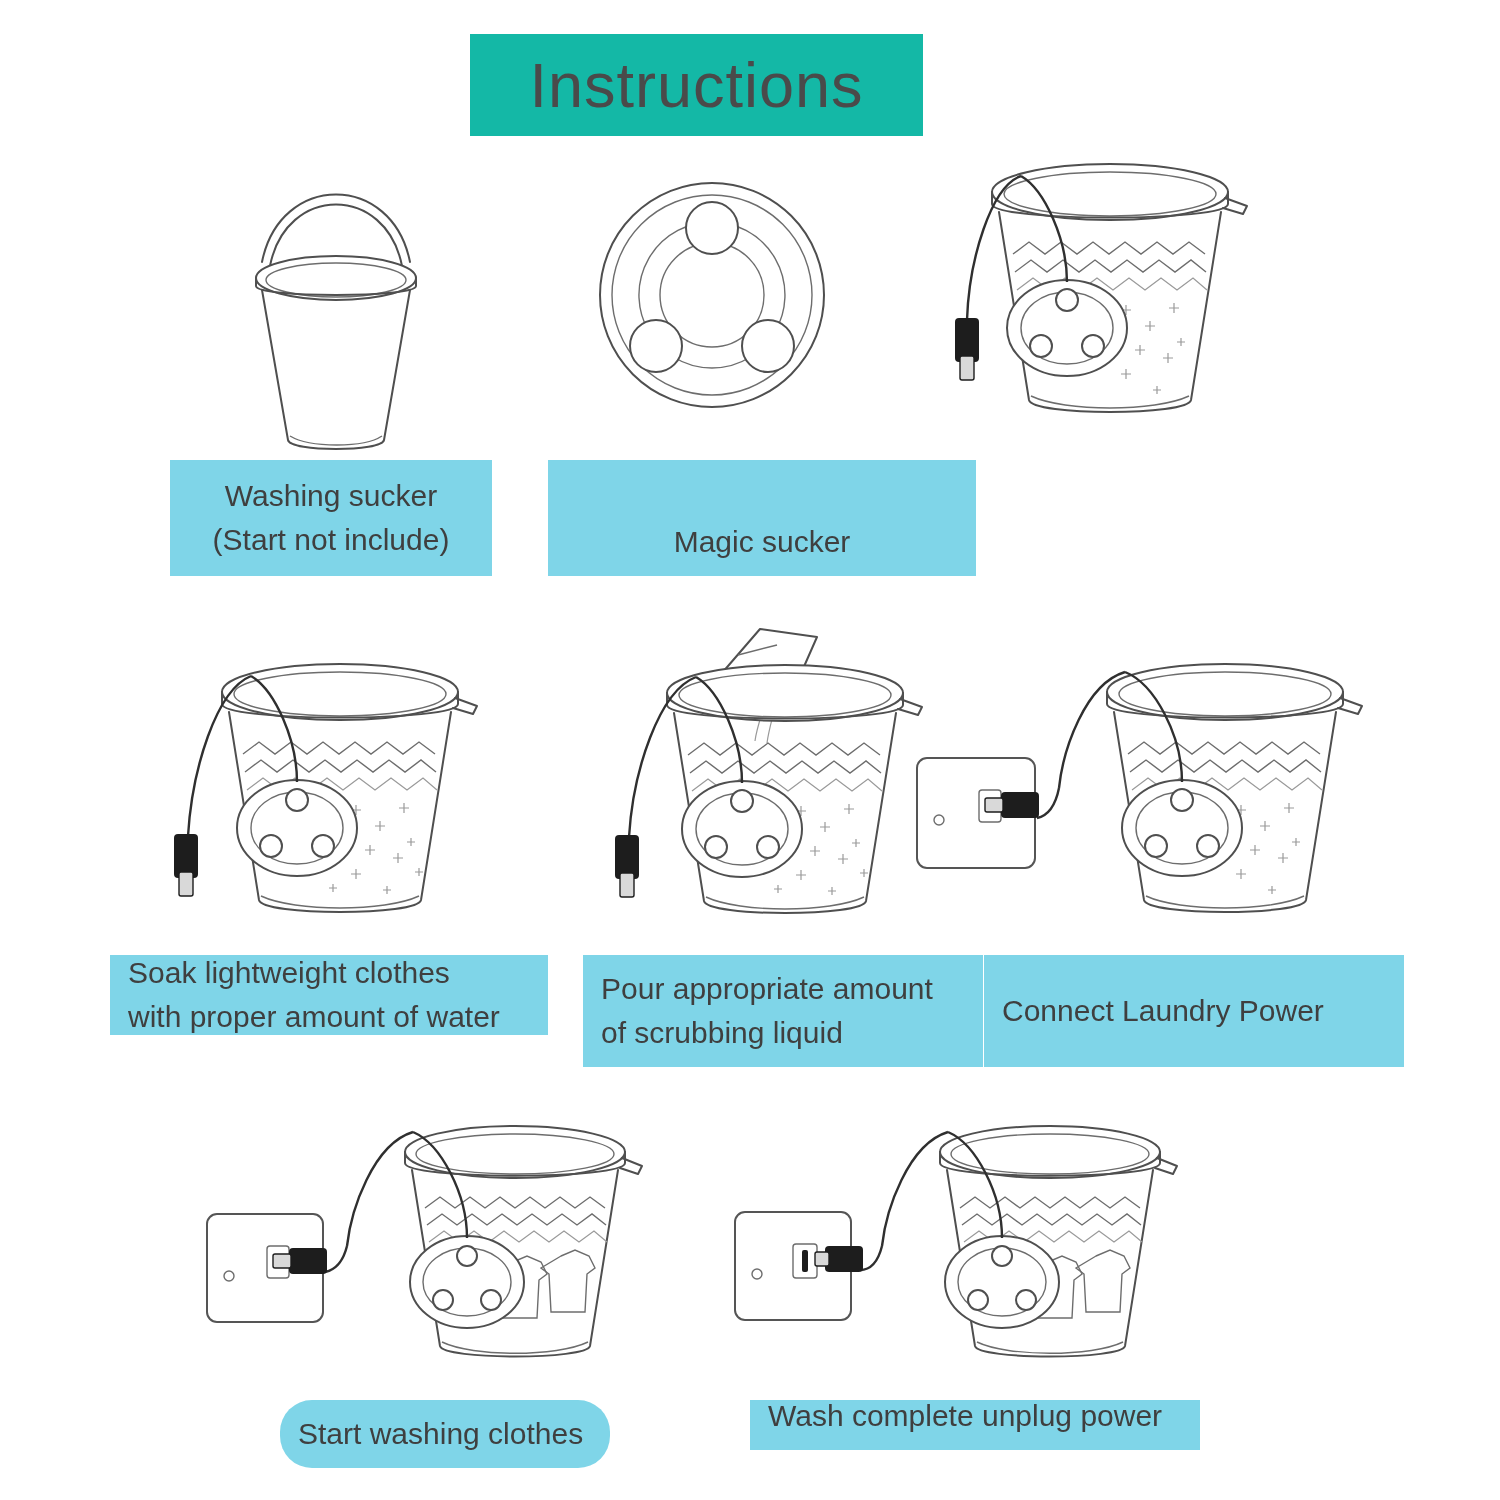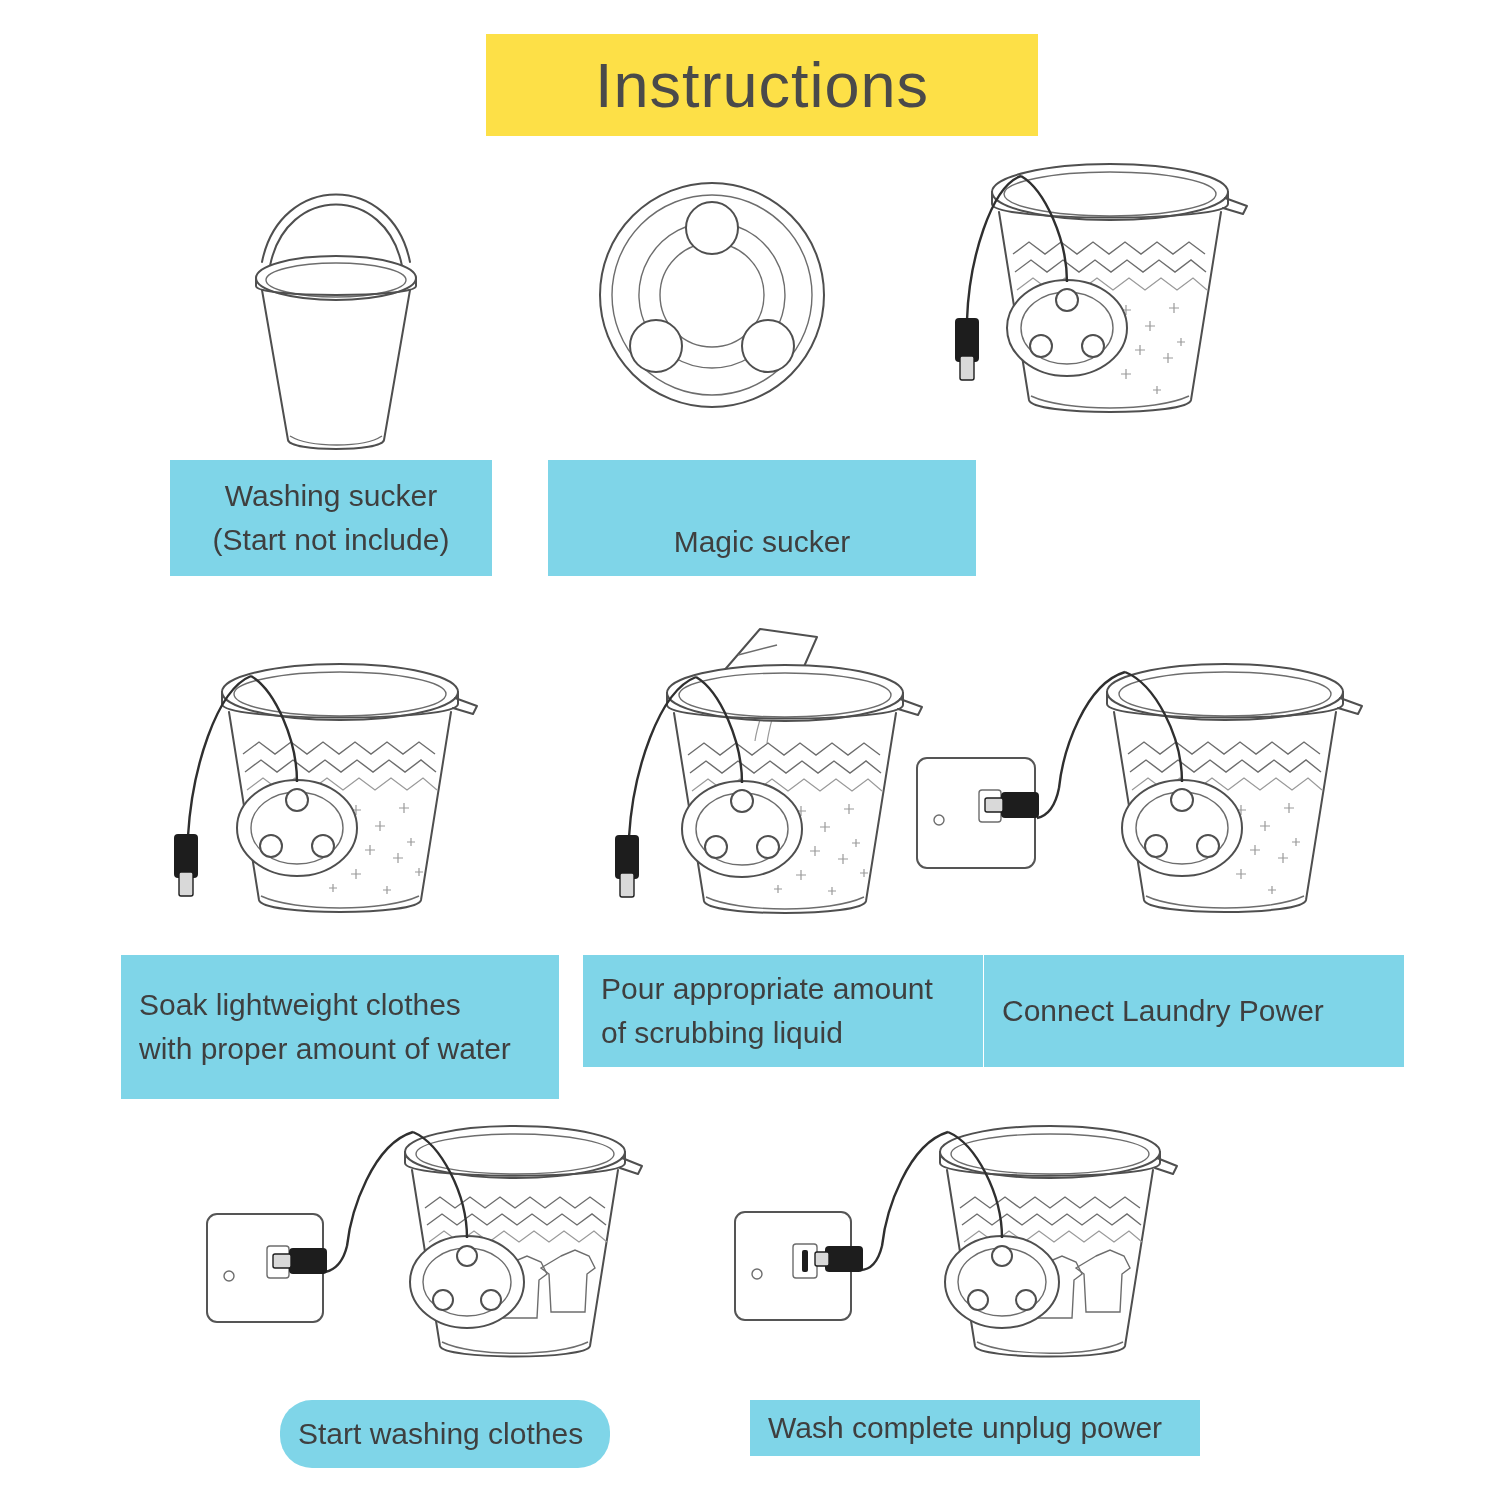--- a/index.html
+++ b/index.html
@@ -14,27 +14,26 @@
     color: #3b3b3b;
     position: relative;
     overflow: hidden;
   }
 
   
   .title-band {
     position: absolute;
     left: 470px;
     top: 34px;
-    width: 552px;
+    width: 453px;
     height: 102px;
-    background: #fde047;
+    background: #14b8a6;
     display: flex;
     align-items: center;
     justify-content: center;
-    margin-left: 16px;
   }
   .title-band .title-text {
     font-size: 63px;
     letter-spacing: 1px;
     color: #4a4a4a;
     font-weight: 400;
   }
 
   
   .step {
@@ -178,21 +177,21 @@
       <circle class="ln white" cx="161" cy="196" r="11"></circle>
       <circle class="ln white" cx="213" cy="196" r="11"></circle>
       <path class="cord" d="M187 132 C187 90 165 40 141 26"></path>
       <path class="cord" d="M141 26 C106 40 82 120 78 186"></path>
       <g>
         <rect class="usb-body" x="64" y="184" width="24" height="44" rx="4"></rect>
         <rect class="usb-tip" x="69" y="222" width="14" height="24" rx="2"></rect>
       </g>
     </svg>
   </div>
-  <div class="caption left" style="position:absolute; left:0px; top:305px; width:438px; height:144px;margin-left:11px;">
+  <div class="caption left" style="position:absolute; left:0px; top:305px; width:438px; height:80px;">
     <span>Soak lightweight clothes</span>
     <span>with proper amount of water</span>
   </div>
 </div>
 
 <div class="step" style="left:555px; top:615px;">
   <div class="art">
     <svg width="420" height="325" viewBox="0 0 420 325">
 
       <g>
@@ -348,16 +347,16 @@
         <rect class="ln-thin" x="28" y="134" width="24" height="34" rx="3" fill="#e9e9e9"></rect>
         <rect class="usb-body" x="37" y="140" width="6" height="22" rx="2"></rect>
         <circle class="ln-thin" cx="-8" cy="164" r="5"></circle>
       </g>
       <g>
         <rect class="usb-body" x="60" y="136" width="38" height="26" rx="4"></rect>
         <rect class="usb-tip" x="50" y="142" width="14" height="14" rx="2"></rect>
       </g>
     </svg>
   </div>
-  <div class="caption left" style="position:absolute; left:-15px; top:290px; width:450px; height:56px;">
+  <div class="caption left" style="position:absolute; left:-15px; top:290px; width:450px; height:50px;justify-content:flex-end;">
     <span>Wash complete unplug power</span>
   </div>
 </div>
 
 </body></html>

